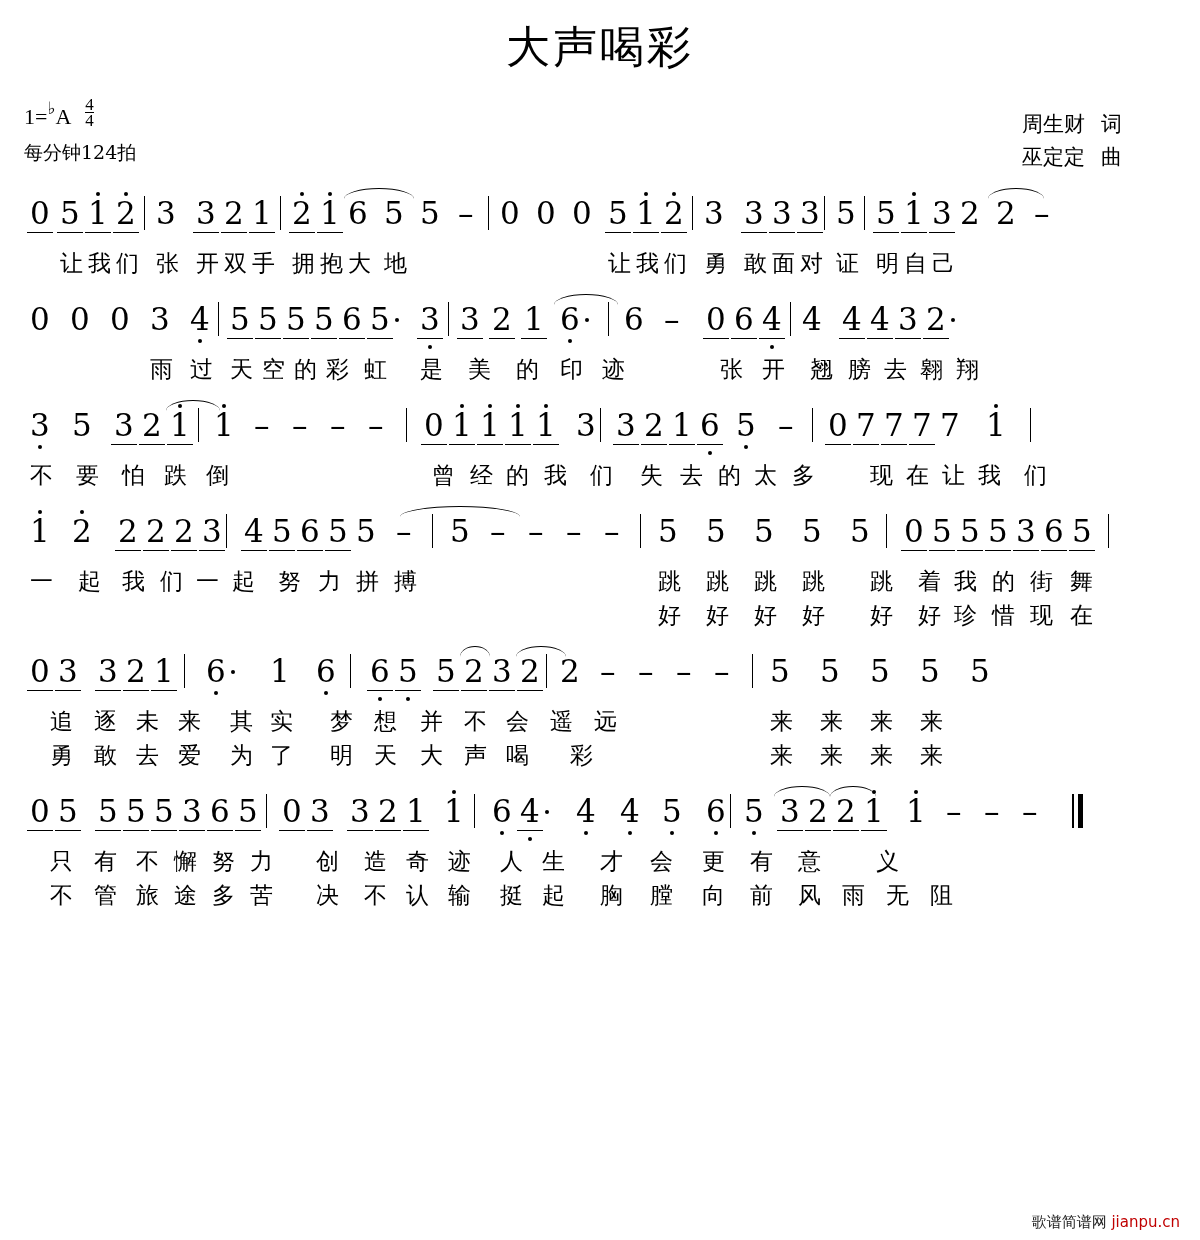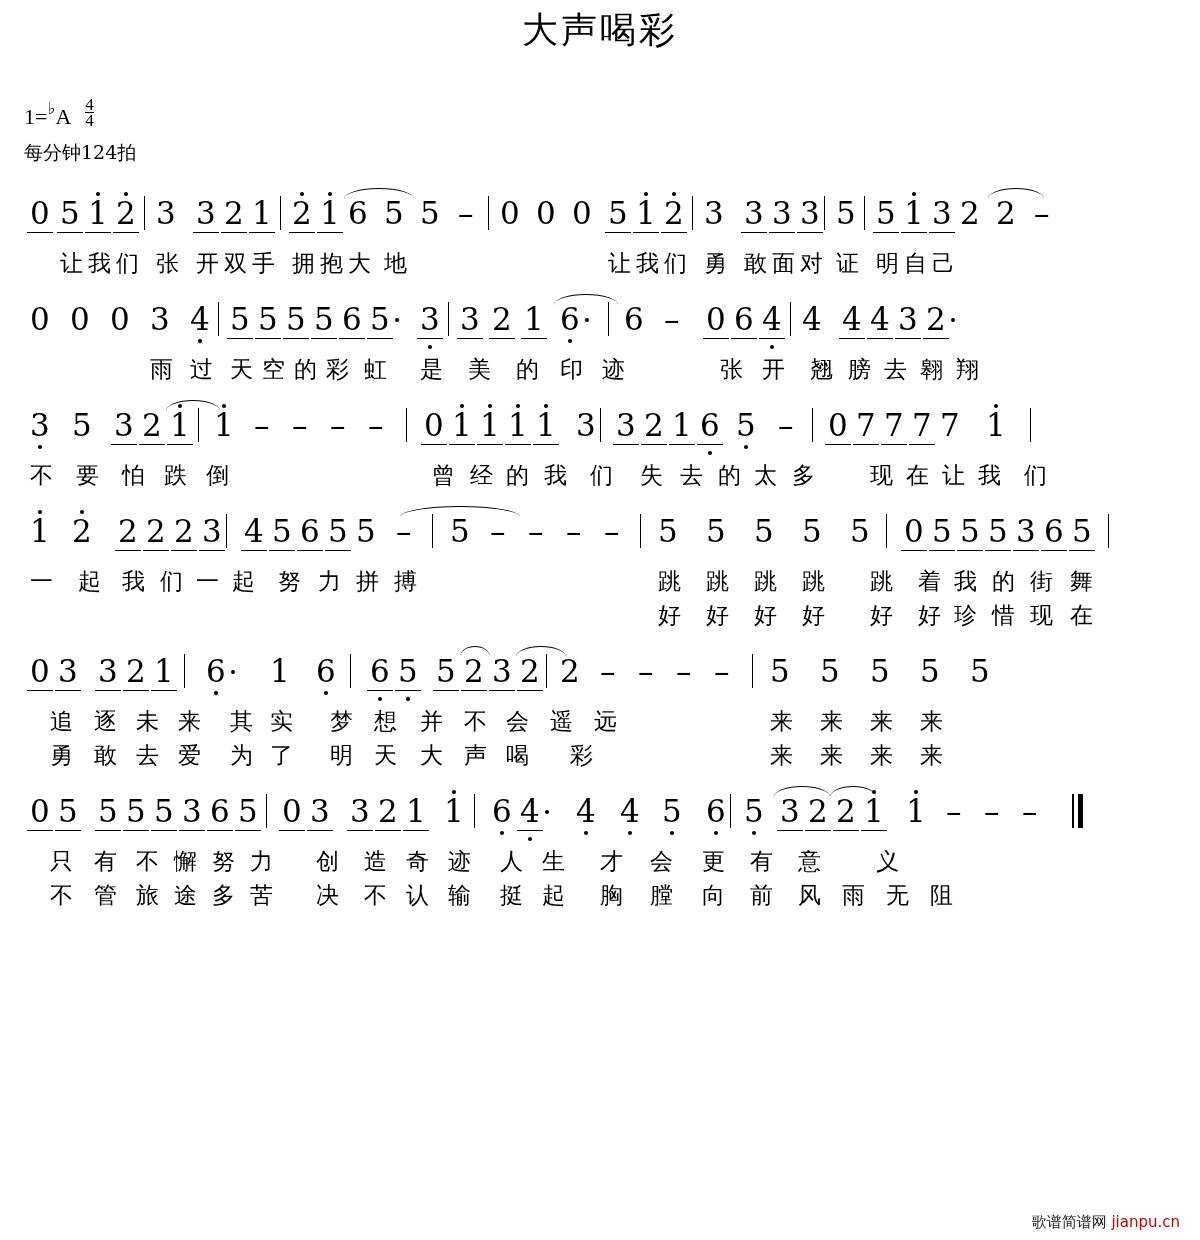--- a/index.html
+++ b/index.html
@@ -15,25 +15,25 @@
     position: relative;
     overflow: hidden;
   }
   .sheet {
     position: relative;
     width: 1200px;
     height: 1240px;
   }
   .title {
     text-align: center;
-    font-size: 36px;
+    font-size: 44px;
     font-family: "DejaVu Serif", serif;
     font-weight: 500;
     letter-spacing: 3px;
-    padding-top: 6px;
+    padding-top: 18px;
   }
   .meta-left {
     position: absolute;
     left: 24px;
     top: 96px;
     font-size: 20px;
     font-family: "Liberation Serif", serif;
   }
   .keyline {
     display: flex;
@@ -211,20 +211,24 @@
     <div class="keyline">
       <span class="key-main"><span>1=</span><span class="flat">♭</span><span>A</span></span>
       <span class="timesig">
         <span class="num">4</span>
         <span class="den">4</span>
       </span>
     </div>
     <div class="tempo">每分钟124拍</div>
   </div>
 
+  <div class="meta-right">
+    <div><span>周生财</span><span class="role">词</span></div>
+    <div><span>巫定定</span><span class="role">曲</span></div>
+  </div>
 
   <div class="systems" id="systems">
       <div class="system">
         <div class="notes-row">
           <span class="note beamed" style="left: 0px;"><span class="glyph u1">0</span></span>
           <span class="note beamed" style="left: 30px;"><span class="glyph u1">5</span></span>
           <span class="note beamed" style="left: 58px;"><span class="glyph u1">1</span><span class="dot-hi"></span></span>
           <span class="note beamed" style="left: 86px;"><span class="glyph u1">2</span><span class="dot-hi"></span></span>
           <span class="note" style="left: 126px;"><span class="glyph">3</span></span>
           <span class="note beamed" style="left: 166px;"><span class="glyph u1">3</span></span>

